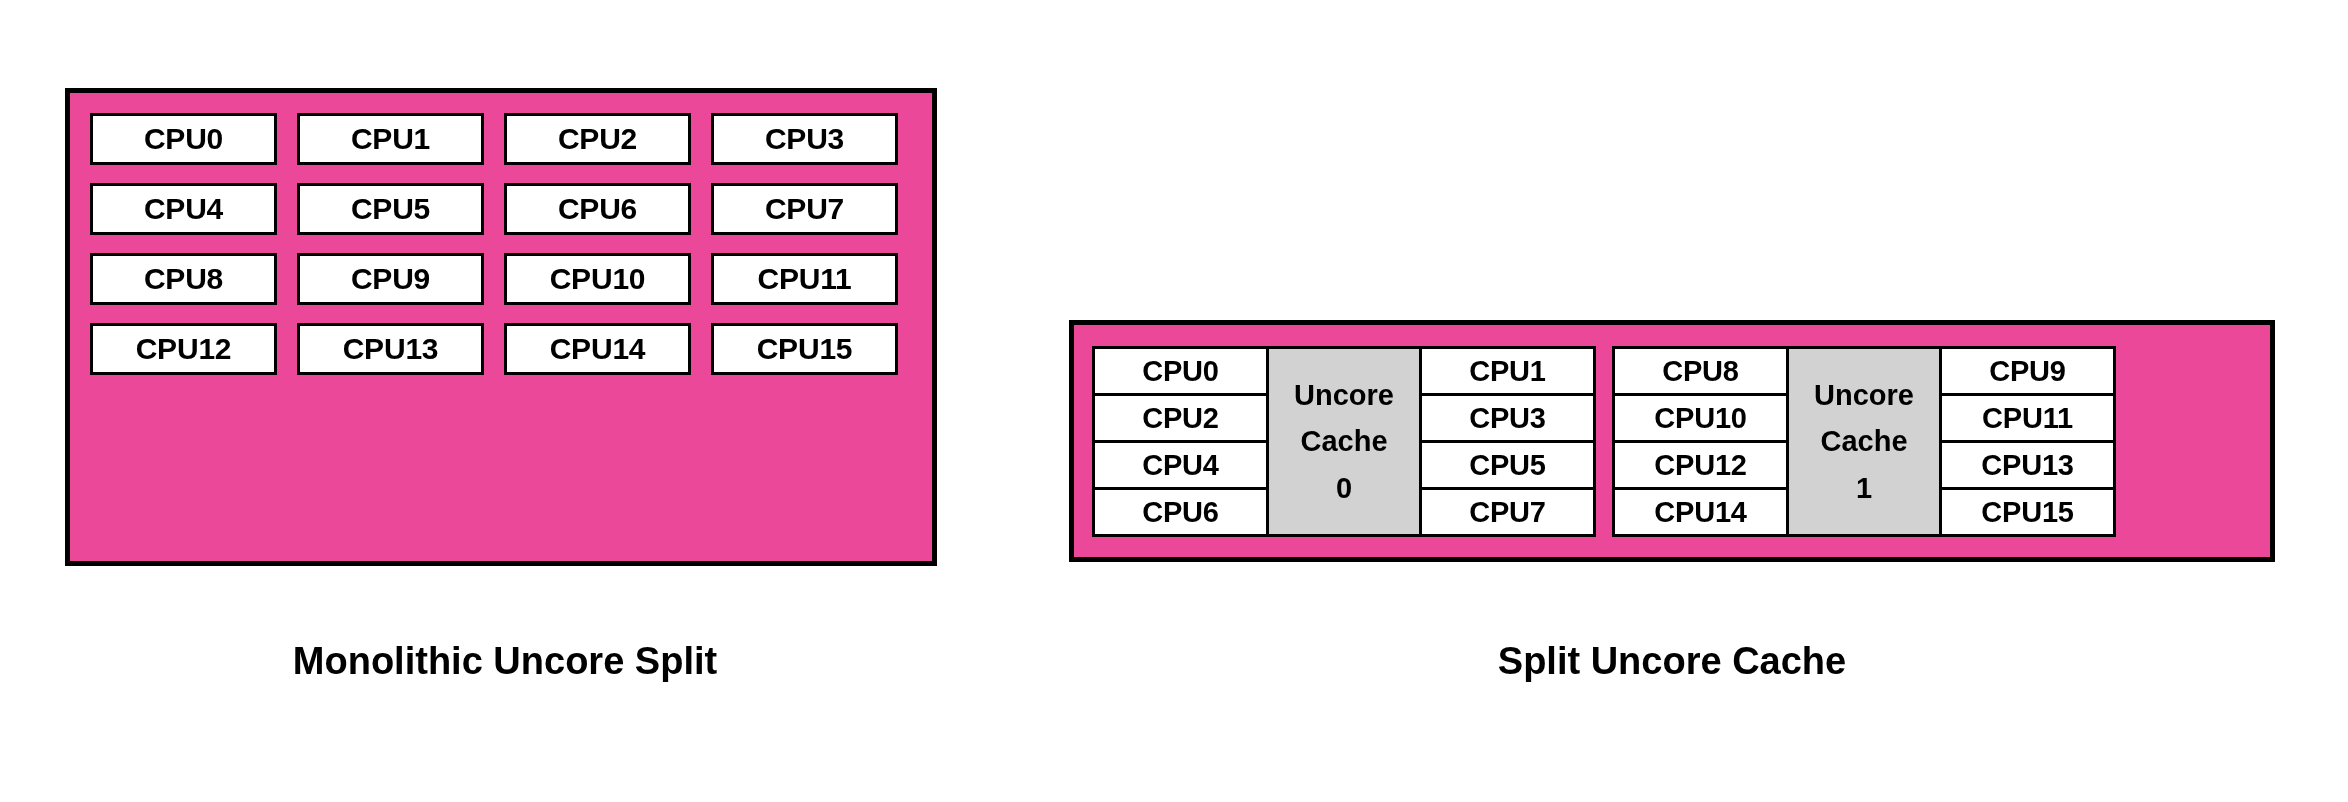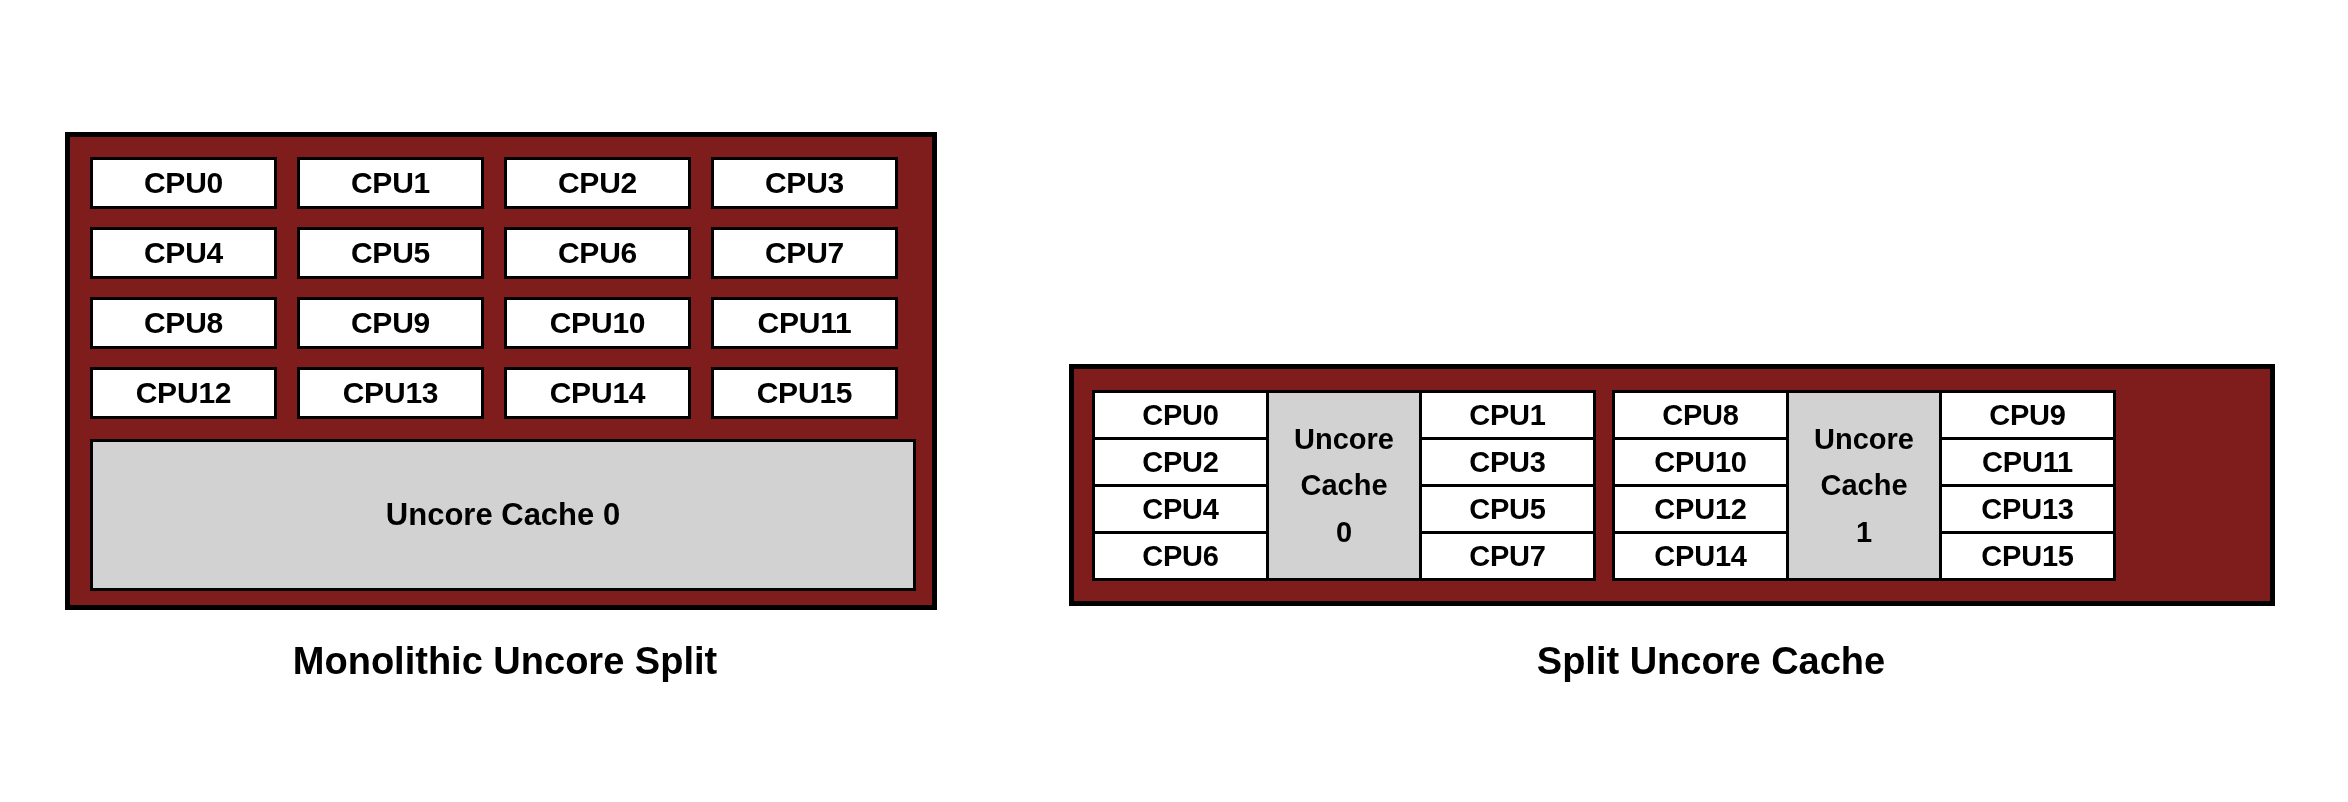--- a/index.html
+++ b/index.html
@@ -13,22 +13,21 @@
     position: relative;
     font-family: "Liberation Sans", "DejaVu Sans", sans-serif;
     overflow: hidden;
   }
 
   
   .chassis {
     position: absolute;
     box-sizing: border-box;
     border: 5px solid #000000;
-    background: #7f1d1d;
-    margin-top: 44px;
+    background: #ec4899;
   }
 
   
   #monolithic-chassis {
     left: 65px;
     top: 88px;
     width: 872px;
     height: 478px;
   }
   #mono-cpu-grid {
@@ -138,21 +137,21 @@
     color: #000000;
     white-space: nowrap;
   }
   #caption-monolithic {
     left: 0px;
     top: 640px;
     width: 1010px;
     text-align: center;
   }
   #caption-split {
-    left: 1108px;
+    left: 1069px;
     top: 640px;
     width: 1206px;
     text-align: center;
   }
 </style>
 </head>
 <body>
 
 <div class="chassis" id="monolithic-chassis">
 
@@ -168,21 +167,20 @@
     <div class="mono-cpu-cell">CPU8</div>
     <div class="mono-cpu-cell">CPU9</div>
     <div class="mono-cpu-cell">CPU10</div>
     <div class="mono-cpu-cell">CPU11</div>
     <div class="mono-cpu-cell">CPU12</div>
     <div class="mono-cpu-cell">CPU13</div>
     <div class="mono-cpu-cell">CPU14</div>
     <div class="mono-cpu-cell">CPU15</div>
   </div>
 
-  <div id="mono-uncore-box">Uncore Cache 0</div>
 </div>
 
 <div class="caption" id="caption-monolithic">Monolithic Uncore Split</div>
 
 <div class="chassis" id="split-chassis">
 
   <div id="split-groups">
 
     <div class="split-group">
       <div class="split-col">

